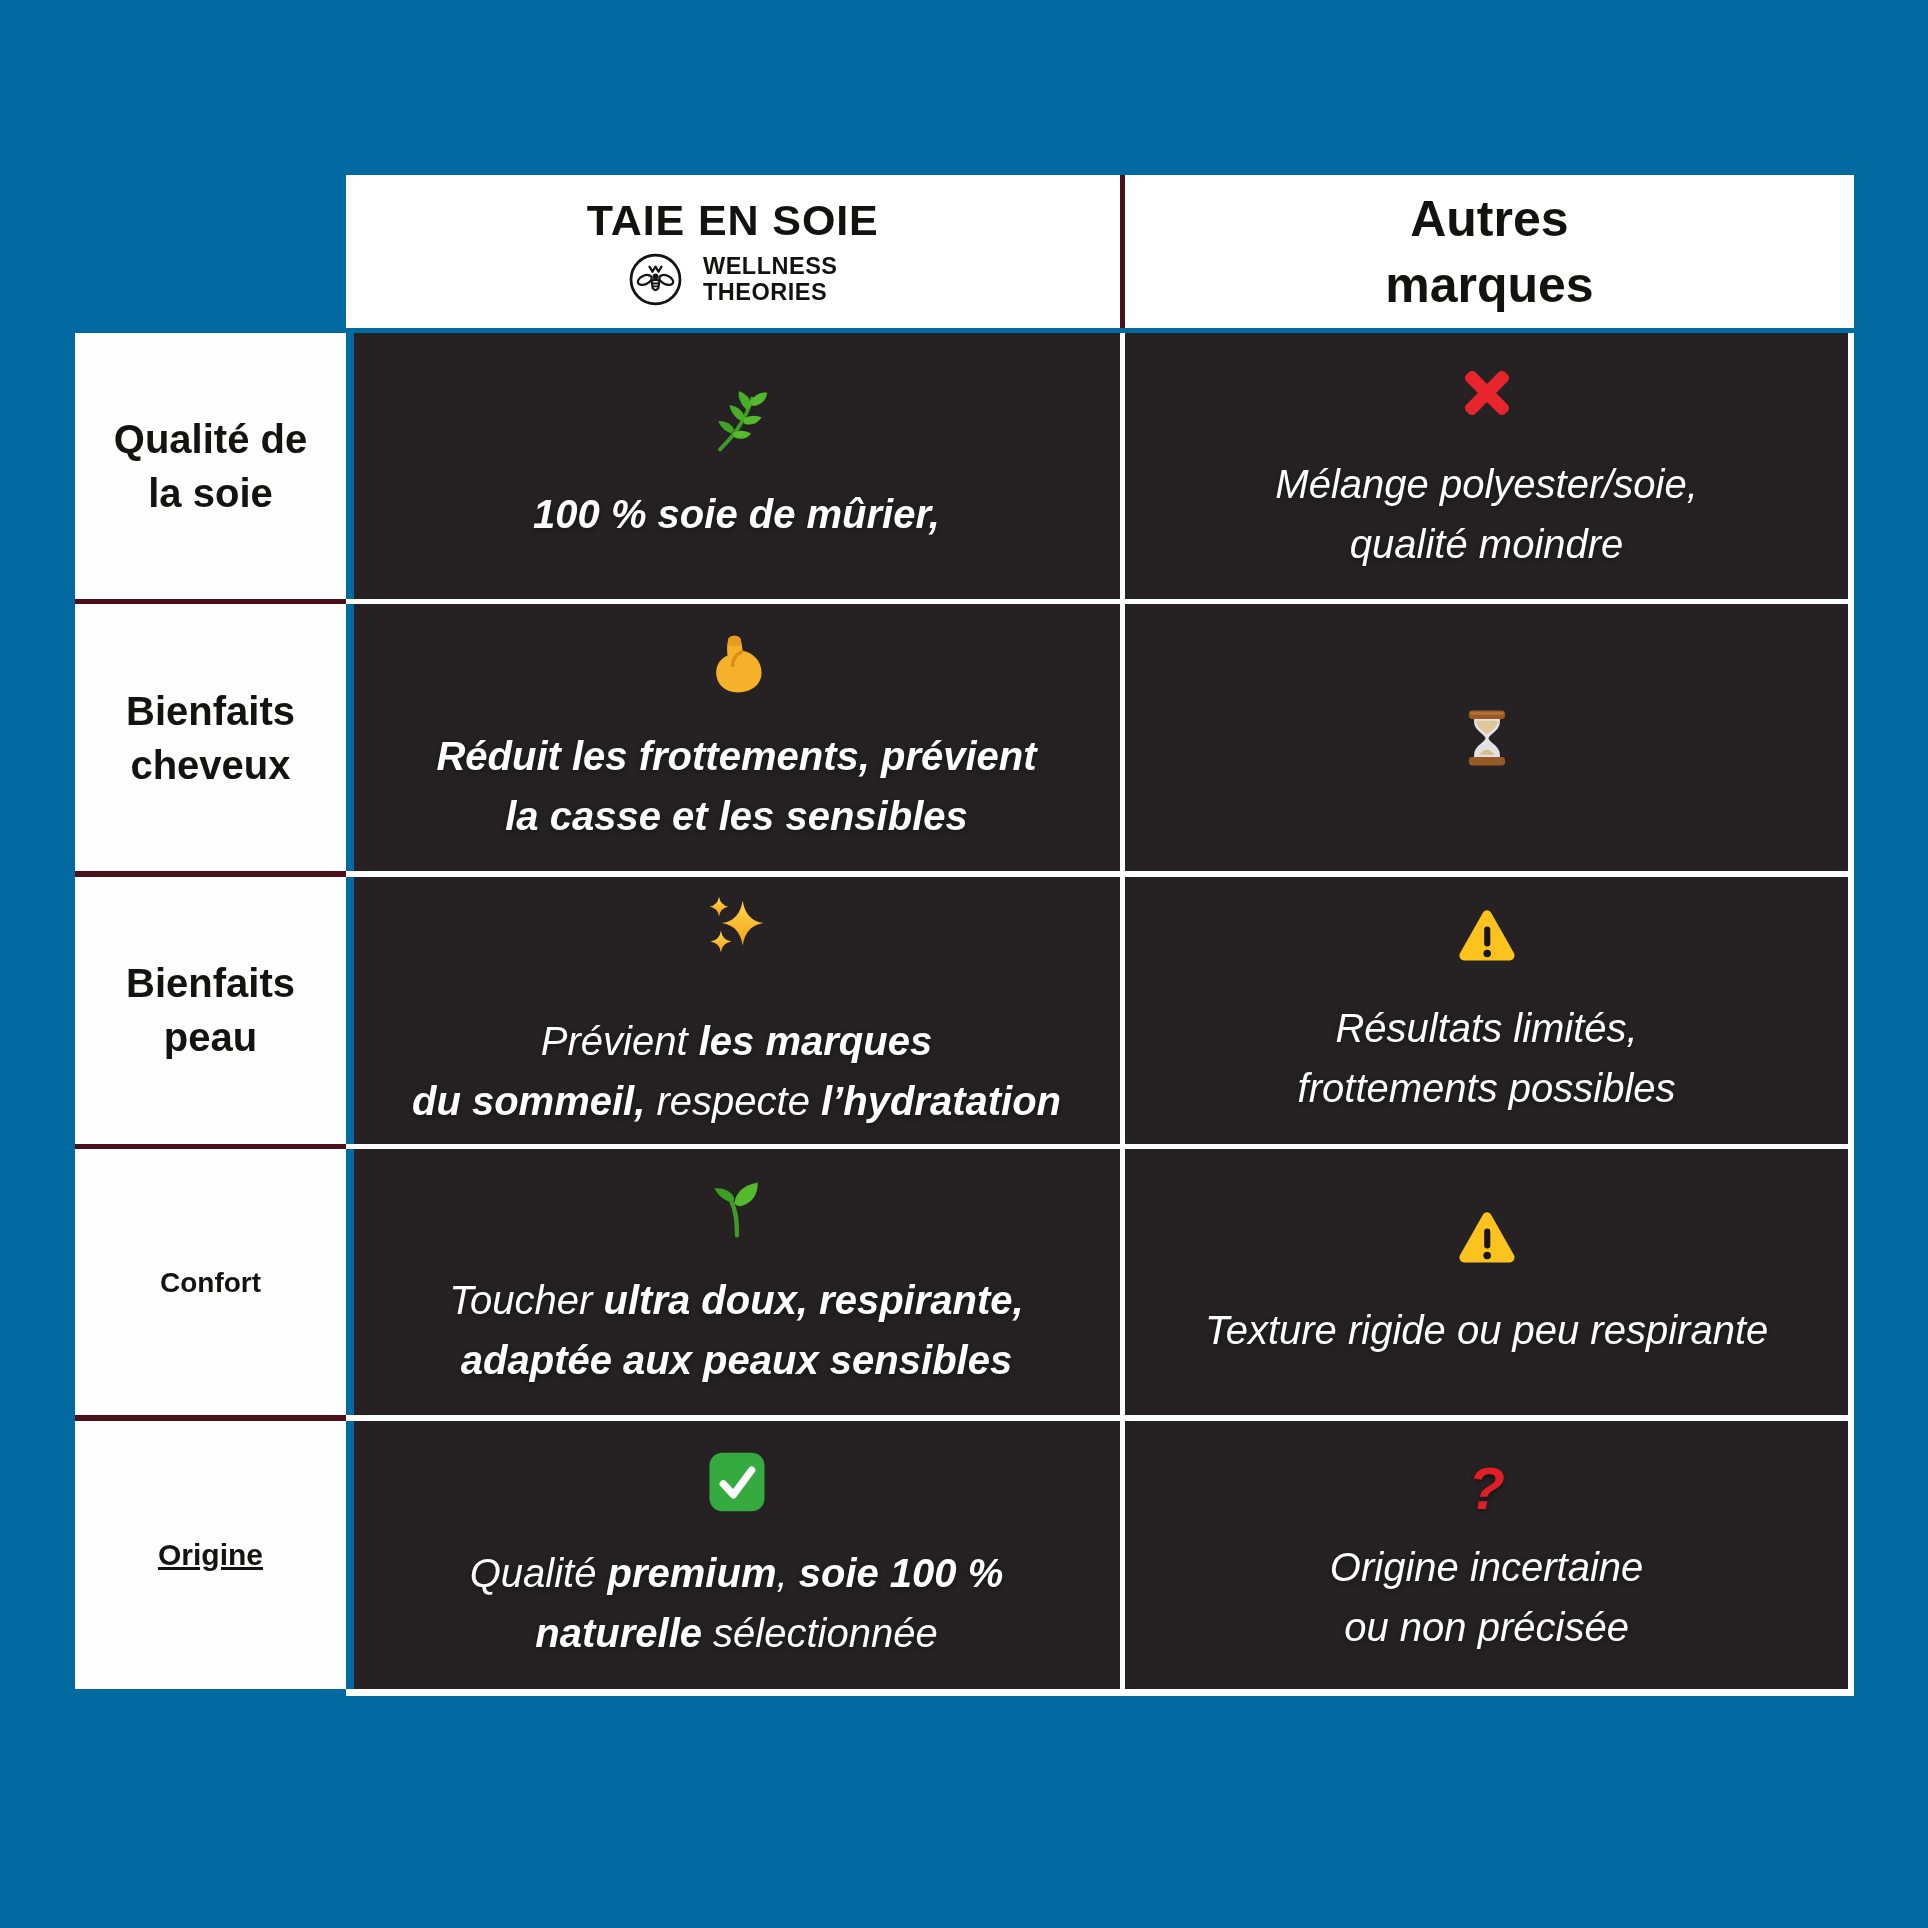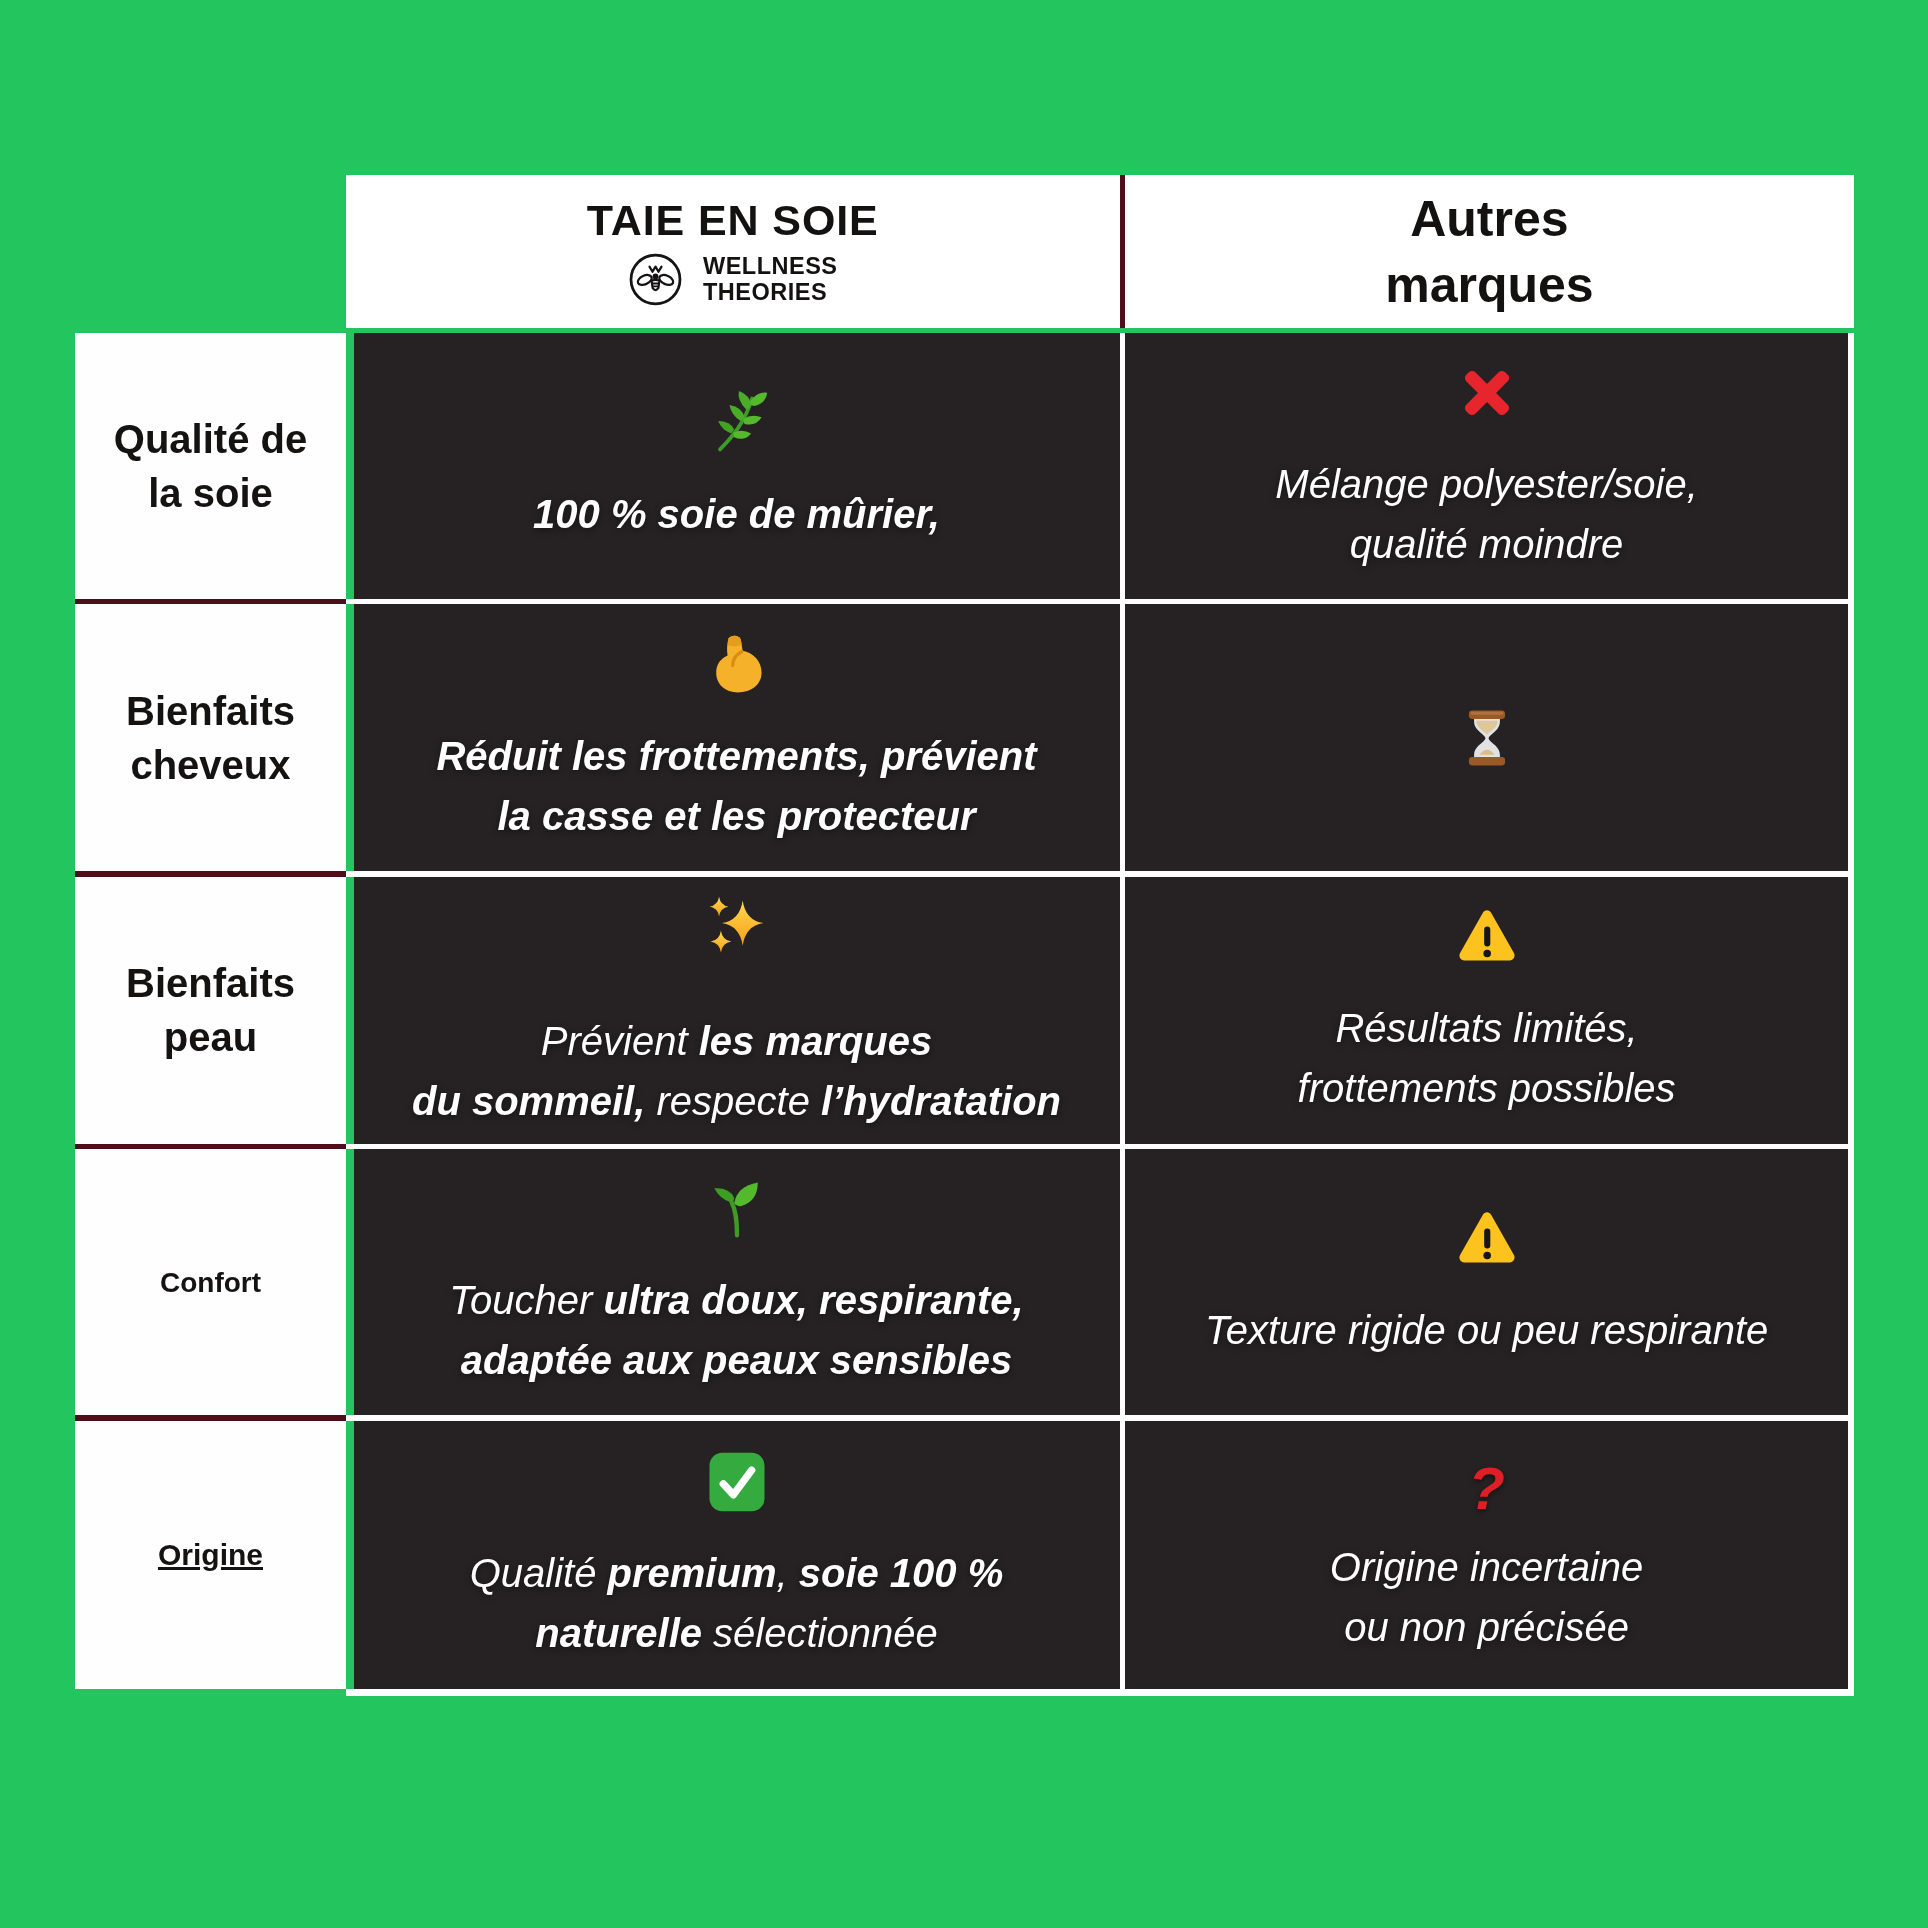--- a/index.html
+++ b/index.html
@@ -1,21 +1,21 @@
 <!DOCTYPE html>
 <html style="font-size:15px"><head>
 <meta charset="utf-8">
 <style>
   html,body{margin:0;padding:0;}
   body{
     width:1928px;height:1928px;overflow:hidden;
     background:#1e1b1c;
     font-family:"Liberation Sans", sans-serif;
   }
-  #canvas{position:relative;width:1928px;height:1928px;background:#22c55e;}
+  #canvas{position:relative;width:1928px;height:1928px;background:#0369a1;}
   #grid{
     position:absolute;left:75px;top:175px;
     display:grid;
     grid-template-columns:271px 7.5px 766px 5.6px 723px 5.6px;
     grid-template-rows:153px 4.7px 266px 5.6px 267px 5.6px 267px 5.6px 266px 5.6px 268px 6.6px;
   }
   .hbox{background:#ffffff;display:flex;flex-direction:column;align-items:center;justify-content:center;color:#141111;}
   .brand-title{font-size:43px;font-weight:800;letter-spacing:0.9px;}
   .logo-row{display:flex;align-items:center;gap:20px;margin-top:7.5px;}
   .logo-text{font-size:23.5px;font-weight:800;line-height:1.1;letter-spacing:0.5px;text-align:left;}
@@ -130,21 +130,21 @@
     <div class="ccell c1" style="grid-column:3/4;grid-row:5/6;">
       <div class="ic">
         <svg width="68" height="68" viewBox="0 0 72 72">
           <path d="M27 8 c3 -4 11 -4 13 1 l2 12 c11 2 20 11 20 23 c0 13 -11 21 -25 21 c-13 0 -23 -8 -23 -21 c0 -9 5 -15 12 -18 c-1 -6 -0.5 -13 1 -18 z" fill="#f6b12a"></path>
           <path d="M27 8 c3 -4 11 -4 13 1 l0.9 5.5 c-5 2 -10 2 -14.6 0.5 z" fill="#e89c1d"></path>
           <path d="M41 22 c-6 3 -9.5 8 -9.5 14.5" stroke="#d98d16" stroke-width="3.5" fill="none" stroke-linecap="round"></path>
         </svg>
       </div>
       <div class="txt">
         <div><span class="b">Réduit les frottements, prévient</span></div>
-        <div><span class="b">la casse et les protecteur</span></div>
+        <div><span class="b">la casse et les sensibles</span></div>
       </div>
     </div>
     <div class="ccell c2" style="grid-column:5/6;grid-row:5/6;">
       <div class="ic">
         <svg width="62" height="68" viewBox="0 0 72 72">
           <rect x="15" y="4" width="42" height="10" rx="4" fill="#9a5a26"></rect>
           <rect x="15" y="58" width="42" height="10" rx="4" fill="#9a5a26"></rect>
           <rect x="17" y="5.5" width="38" height="3.5" rx="1.7" fill="#b4703a"></rect>
           <path d="M21 14 h30 v3 c0 9 -9 13 -12.5 17.5 q-1.5 1.8 0 3.5 C42 42.5 51 46.5 51 55.5 v2.5 h-30 v-2.5 c0 -9 9 -13 12.5 -17.5 q1.5 -1.8 0 -3.5 C30 29.5 21 26 21 17 Z" fill="#f0f1f3" opacity="0.93"></path>
           <path d="M23.5 16 h25 c0 8 -8 11.5 -12.5 16 c-4.5 -4.5 -12.5 -8 -12.5 -16 z" fill="#dfc79a"></path>

